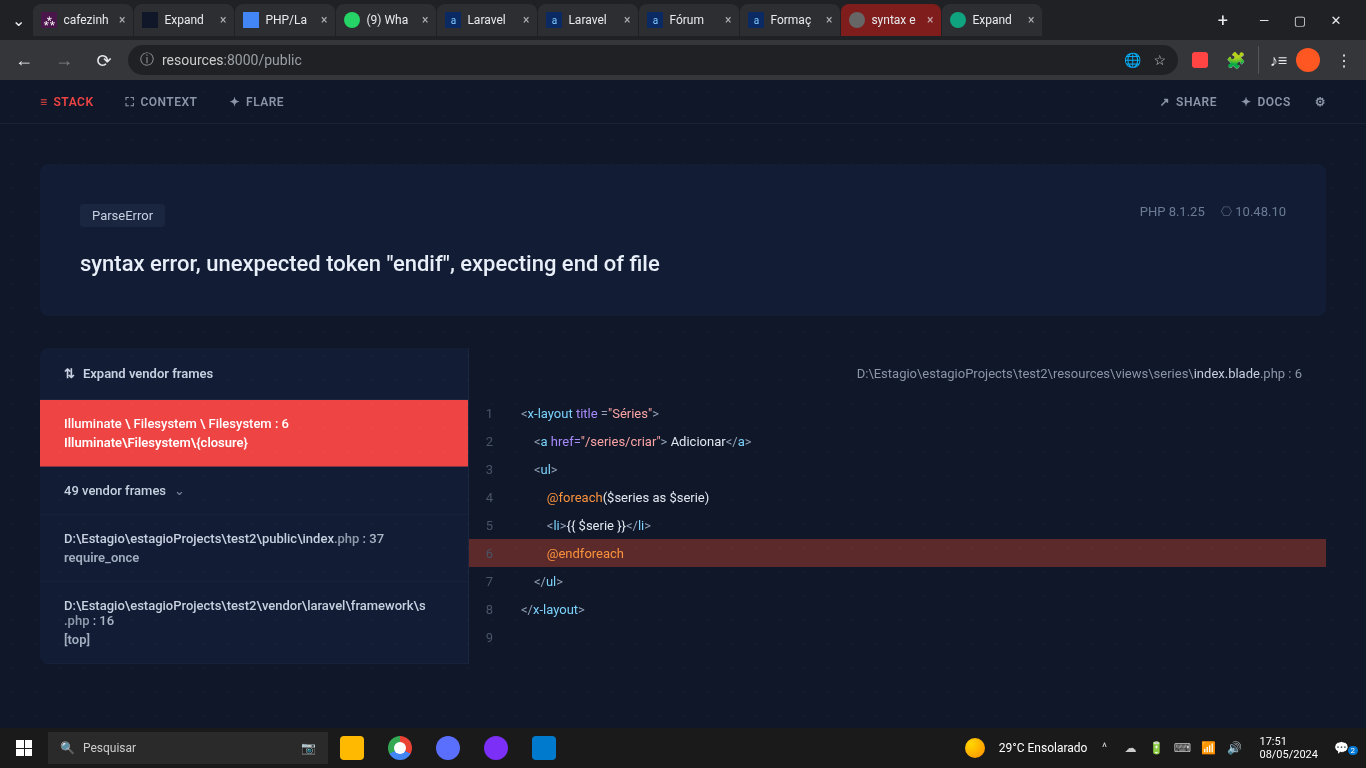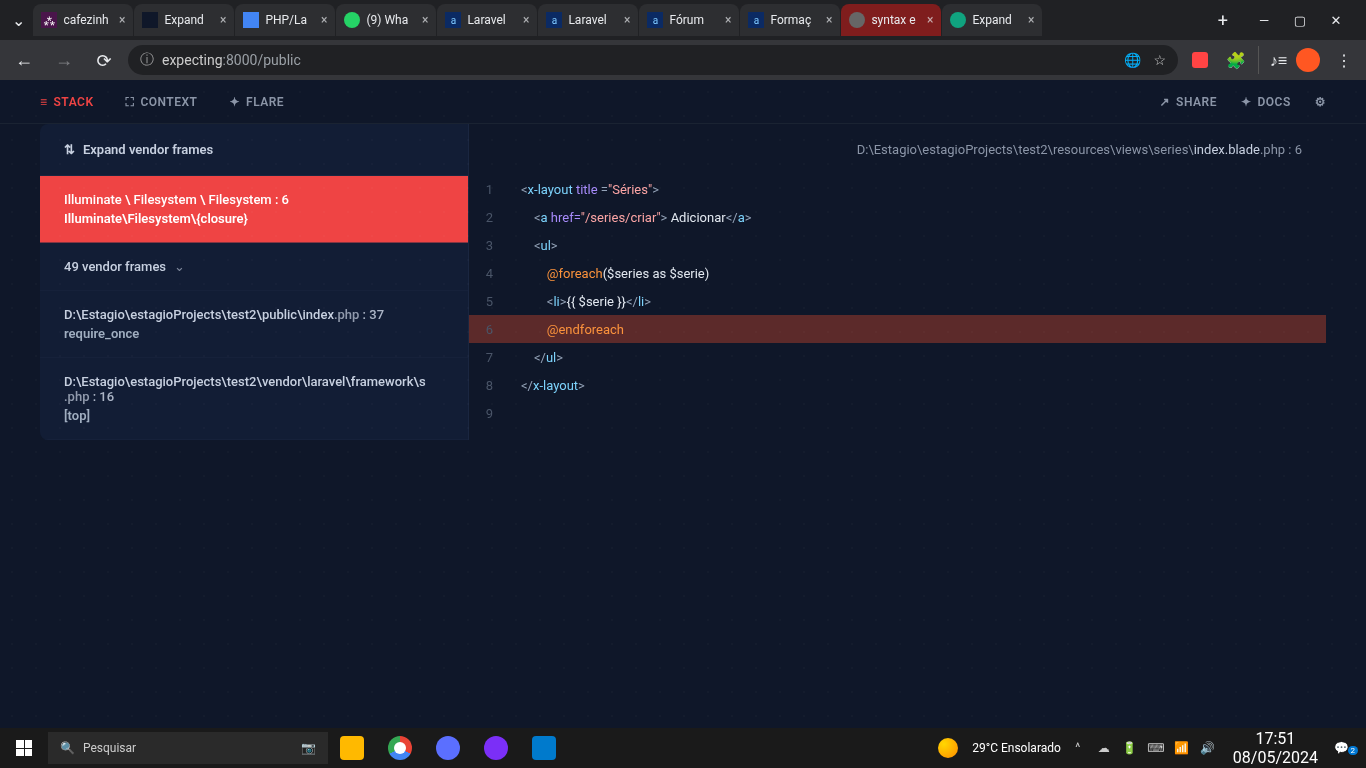--- a/index.html
+++ b/index.html
@@ -79,21 +79,21 @@
 .win-logo span { background: #fff; }
 .search-box { background: #2a2a2a; height: 32px; width: 280px; display: flex; align-items: center; padding: 0 12px; gap: 8px; color: #ccc; }
 .tb-icon { width: 48px; height: 40px; display: flex; align-items: center; justify-content: center; cursor: pointer; }
 .chrome-circle { width: 24px; height: 24px; border-radius: 50%; background: conic-gradient(#ea4335 0 120deg, #4285f4 120deg 240deg, #34a853 240deg); position: relative; }
 .chrome-circle::after { content: ''; position: absolute; inset: 6px; background: #fff; border-radius: 50%; }
 .tb-app { width: 24px; height: 24px; border-radius: 4px; }
 .tb-right { margin-left: auto; display: flex; align-items: center; gap: 8px; padding: 0 8px; }
 .weather { display: flex; align-items: center; gap: 14px; }
 .weather-icon { width: 20px; height: 20px; background: radial-gradient(circle at 30% 30%, #ffd700, #ff8c00); border-radius: 50%; }
 .tray-icon { width: 18px; text-align: center; color: #ccc; font-size: 12px; }
-.clock { text-align: center; font-size: 16px; line-height: 1.2; padding: 0 8px; }
+.clock { text-align: left; font-size: 11px; line-height: 1.2; padding: 0 8px; }
 .notif { width: 24px; position: relative; }
 .notif-badge { position: absolute; bottom: 0; right: 0; background: #0078d4; font-size: 8px; border-radius: 8px; padding: 0 3px; }
 </style>
 </head>
 <body>
 
 <div class="browser-top">
   <div class="tab-dropdown">⌄</div>
   <div class="tabs">
     <div class="tab">
@@ -154,21 +154,21 @@
     <div class="win-btn">✕</div>
   </div>
 </div>
 
 <div class="browser-bar">
   <div class="nav-btn">←</div>
   <div class="nav-btn disabled">→</div>
   <div class="nav-btn">⟳</div>
   <div class="address-bar">
     <span class="addr-icon">ⓘ</span>
-    <span>expecting</span>
+    <span>resources</span>
       <span class="addr-dim">:8000</span>
       <span class="addr-dim">/public</span>
     <span class="addr-right">
       <span>🌐</span>
       <span>☆</span>
     </span>
   </div>
   <div class="toolbar-icons">
     <div class="toolbar-icon">
         <div class="ext-red"></div>
@@ -202,20 +202,28 @@
           <span>SHARE</span>
         </div>
       <div class="ign-nav-item">
           <span>✦</span>
           <span>DOCS</span>
         </div>
       <div class="gear-icon">⚙</div>
     </div>
   </div>
 
+  <div class="error-card">
+    <div class="error-badge">ParseError</div>
+    <div class="error-meta">
+      <span>PHP 8.1.25</span>
+      <span><span style="opacity:.7">⎔ </span><span>10.48.10</span></span>
+    </div>
+    <h1 class="error-title">syntax error, unexpected token "endif", expecting end of file</h1>
+  </div>
 
   <div class="split">
     <div class="frames-panel">
       <div class="expand-row">
           <span>⇅</span>
           <span>Expand vendor frames</span>
         </div>
       <div class="frame-item active">
         <div class="frame-path">Illuminate \ Filesystem \ Filesystem : 6</div>
         <div class="frame-sub">Illuminate\Filesystem\{closure}</div>

